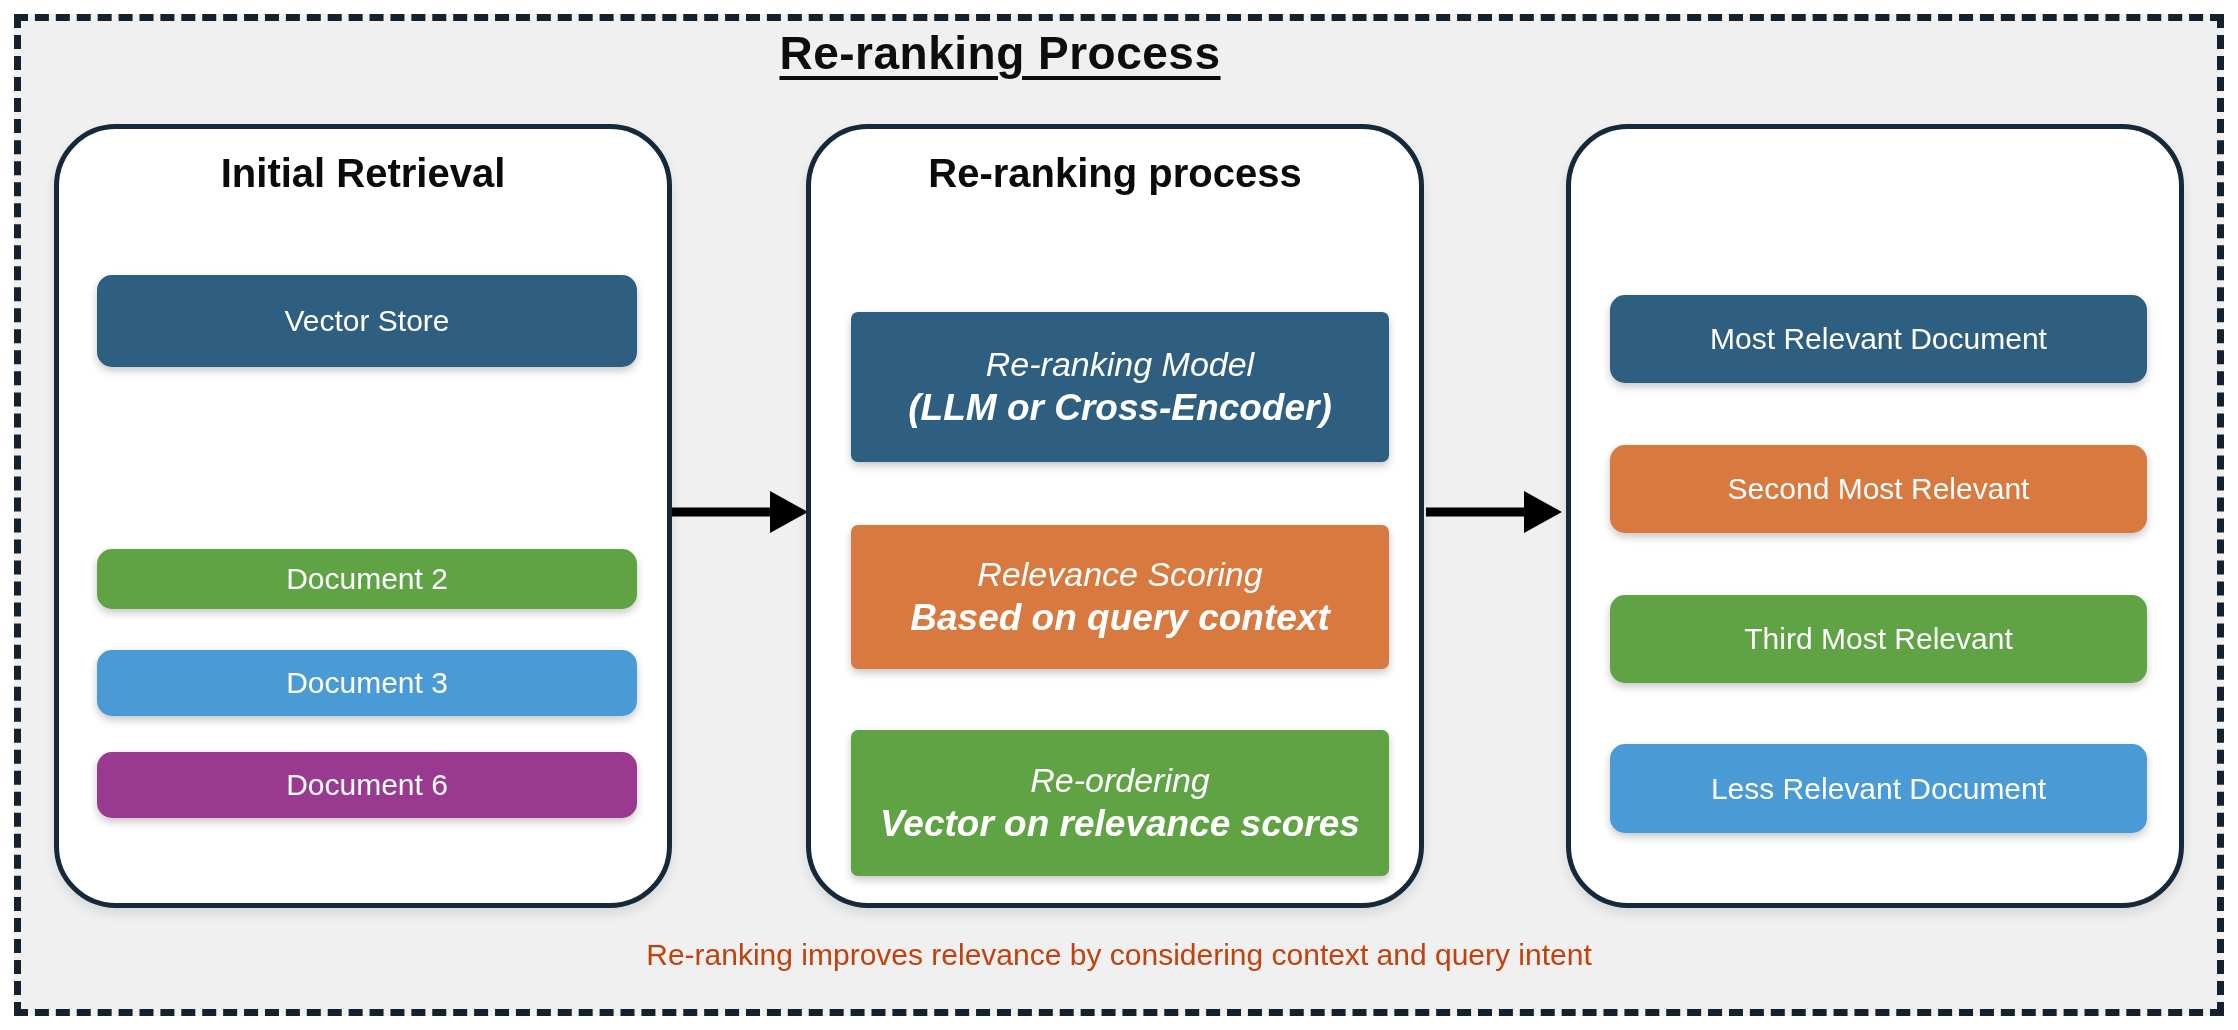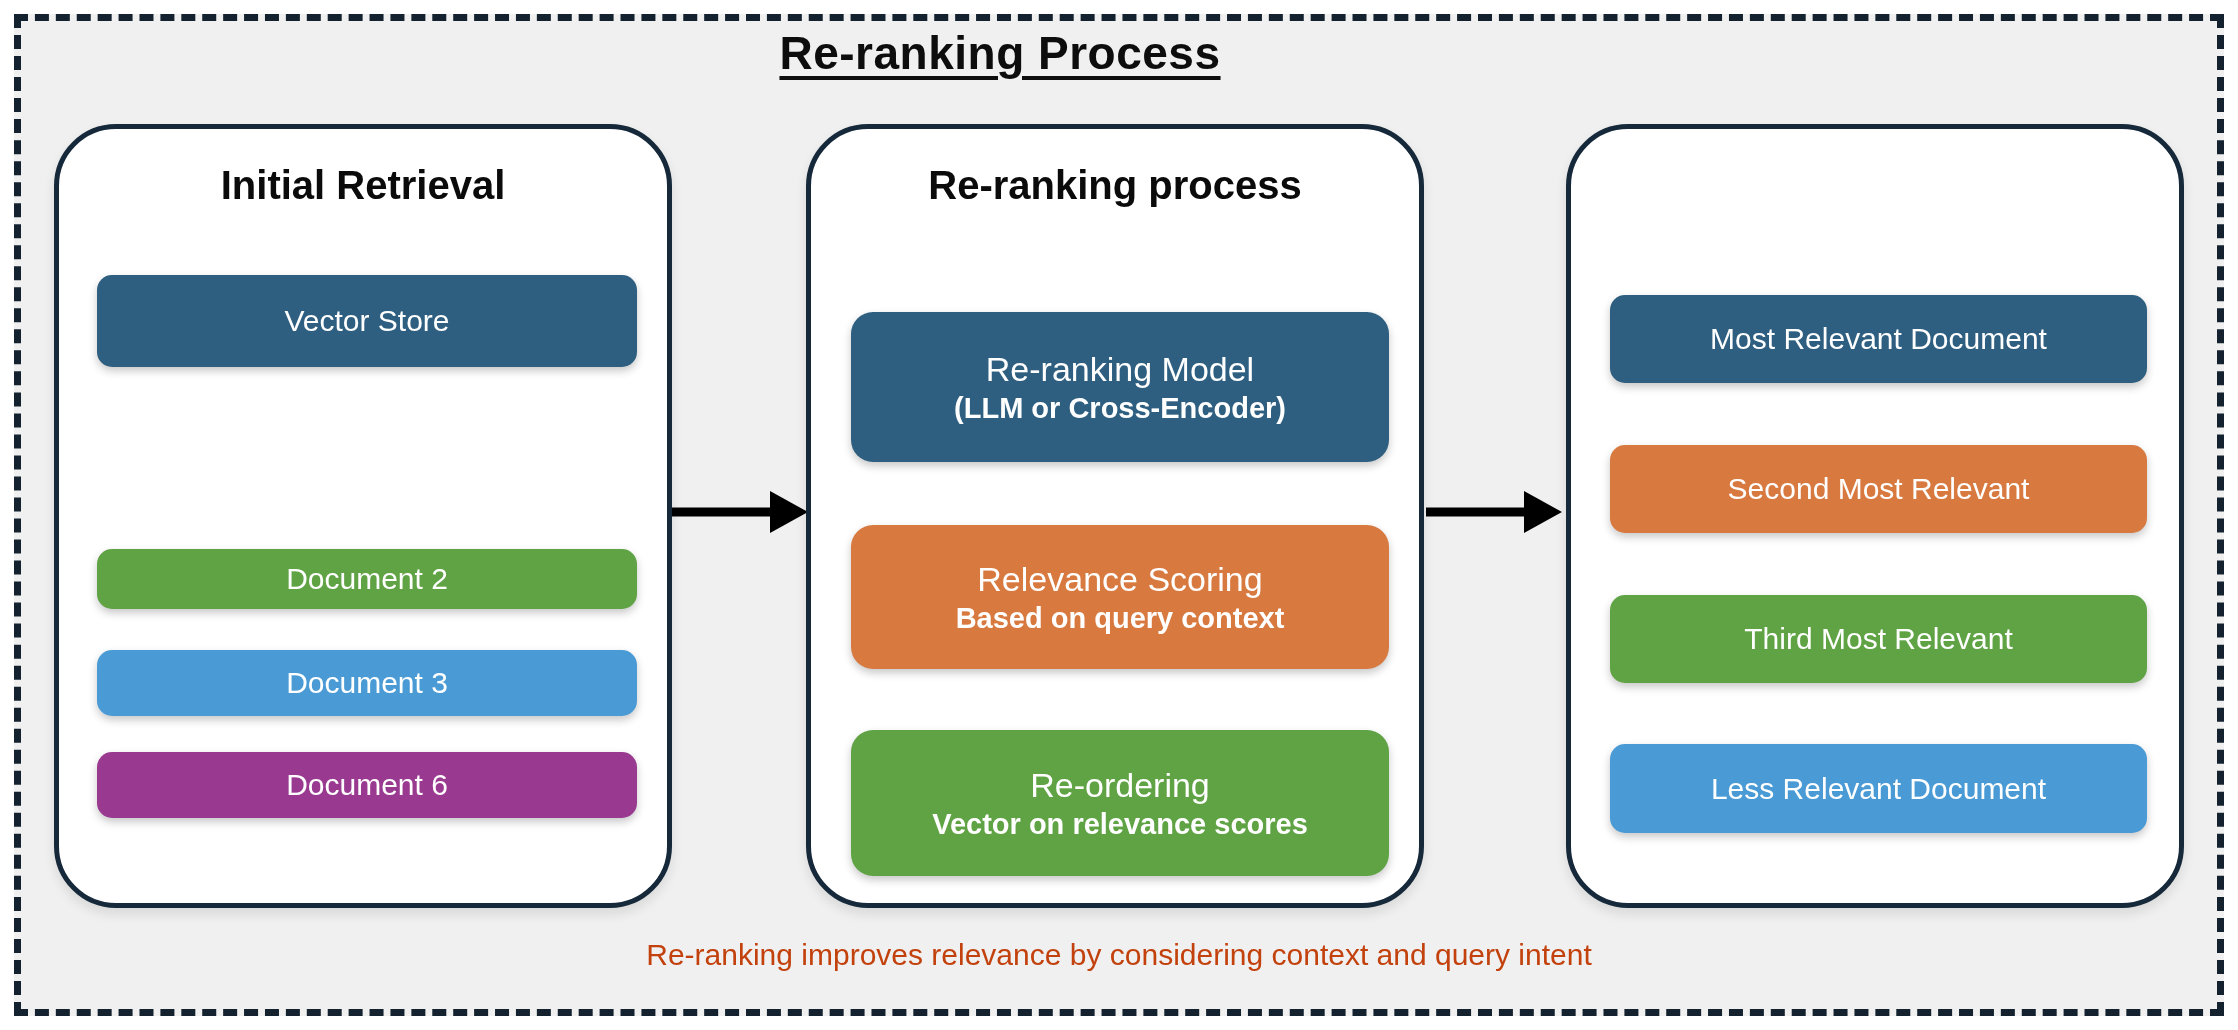--- a/index.html
+++ b/index.html
@@ -23,31 +23,31 @@
   .frame{position:absolute;left:14px;top:14px;right:14px;bottom:14px;
     background:var(--canvas_bg);
     border:7px dashed var(--frame_dash);}
   .title-wrap{position:absolute;left:0;top:26px;width:2000px;text-align:center;}
   .title{display:inline-block;font-size:46px;font-weight:800;color:var(--ink);
     text-decoration:underline;text-decoration-thickness:4px;text-underline-offset:7px;
     letter-spacing:0.5px;}
   .panel{position:absolute;top:124px;width:618px;height:784px;
     background:var(--panel_bg);border:5px solid var(--panel_border);
     border-radius:62px;box-shadow:0 6px 12px rgba(0,0,0,0.10);}
-  .panel h2{margin-top:34px;text-align:center;font-size:40px;font-weight:800;color:#0b0b0b;}
+  .panel h2{margin-top:22px;text-align:center;font-size:40px;font-weight:800;color:#0b0b0b;}
   .panel-1{left:54px;}
   .panel-2{left:806px;}
   .panel-3{left:1566px;}
   .box{position:absolute;color:var(--box_text);display:flex;flex-direction:column;
     align-items:center;justify-content:center;text-align:center;
     border-radius:15px;box-shadow:0 4px 8px rgba(0,0,0,0.22);
     font-size:30px;font-weight:500;line-height:1.25;}
-  .mid-box{border-radius:22px;}
+  .mid-box{border-radius:7px;font-style:italic;}
   .mid-box .heading{font-size:34px;font-weight:500;}
-  .mid-box .sub{font-size:29px;font-weight:600;margin-top:0;}
+  .mid-box .sub{font-size:37px;font-weight:600;margin-top:0;}
   .c-steel_blue{background:var(--steel_blue);}
   .c-orange{background:var(--orange);}
   .c-green{background:var(--green);}
   .c-light_blue{background:var(--light_blue);}
   .c-purple{background:var(--purple);}
   .arrow-svg{position:absolute;width:160px;height:64px;overflow:visible;}
   .arrow-1{left:660px;top:480px;}
   .arrow-2{left:1414px;top:480px;}
   .caption{position:absolute;left:0;top:938px;width:2238px;text-align:center;
     font-size:30px;font-weight:500;color:#c2410c;}

